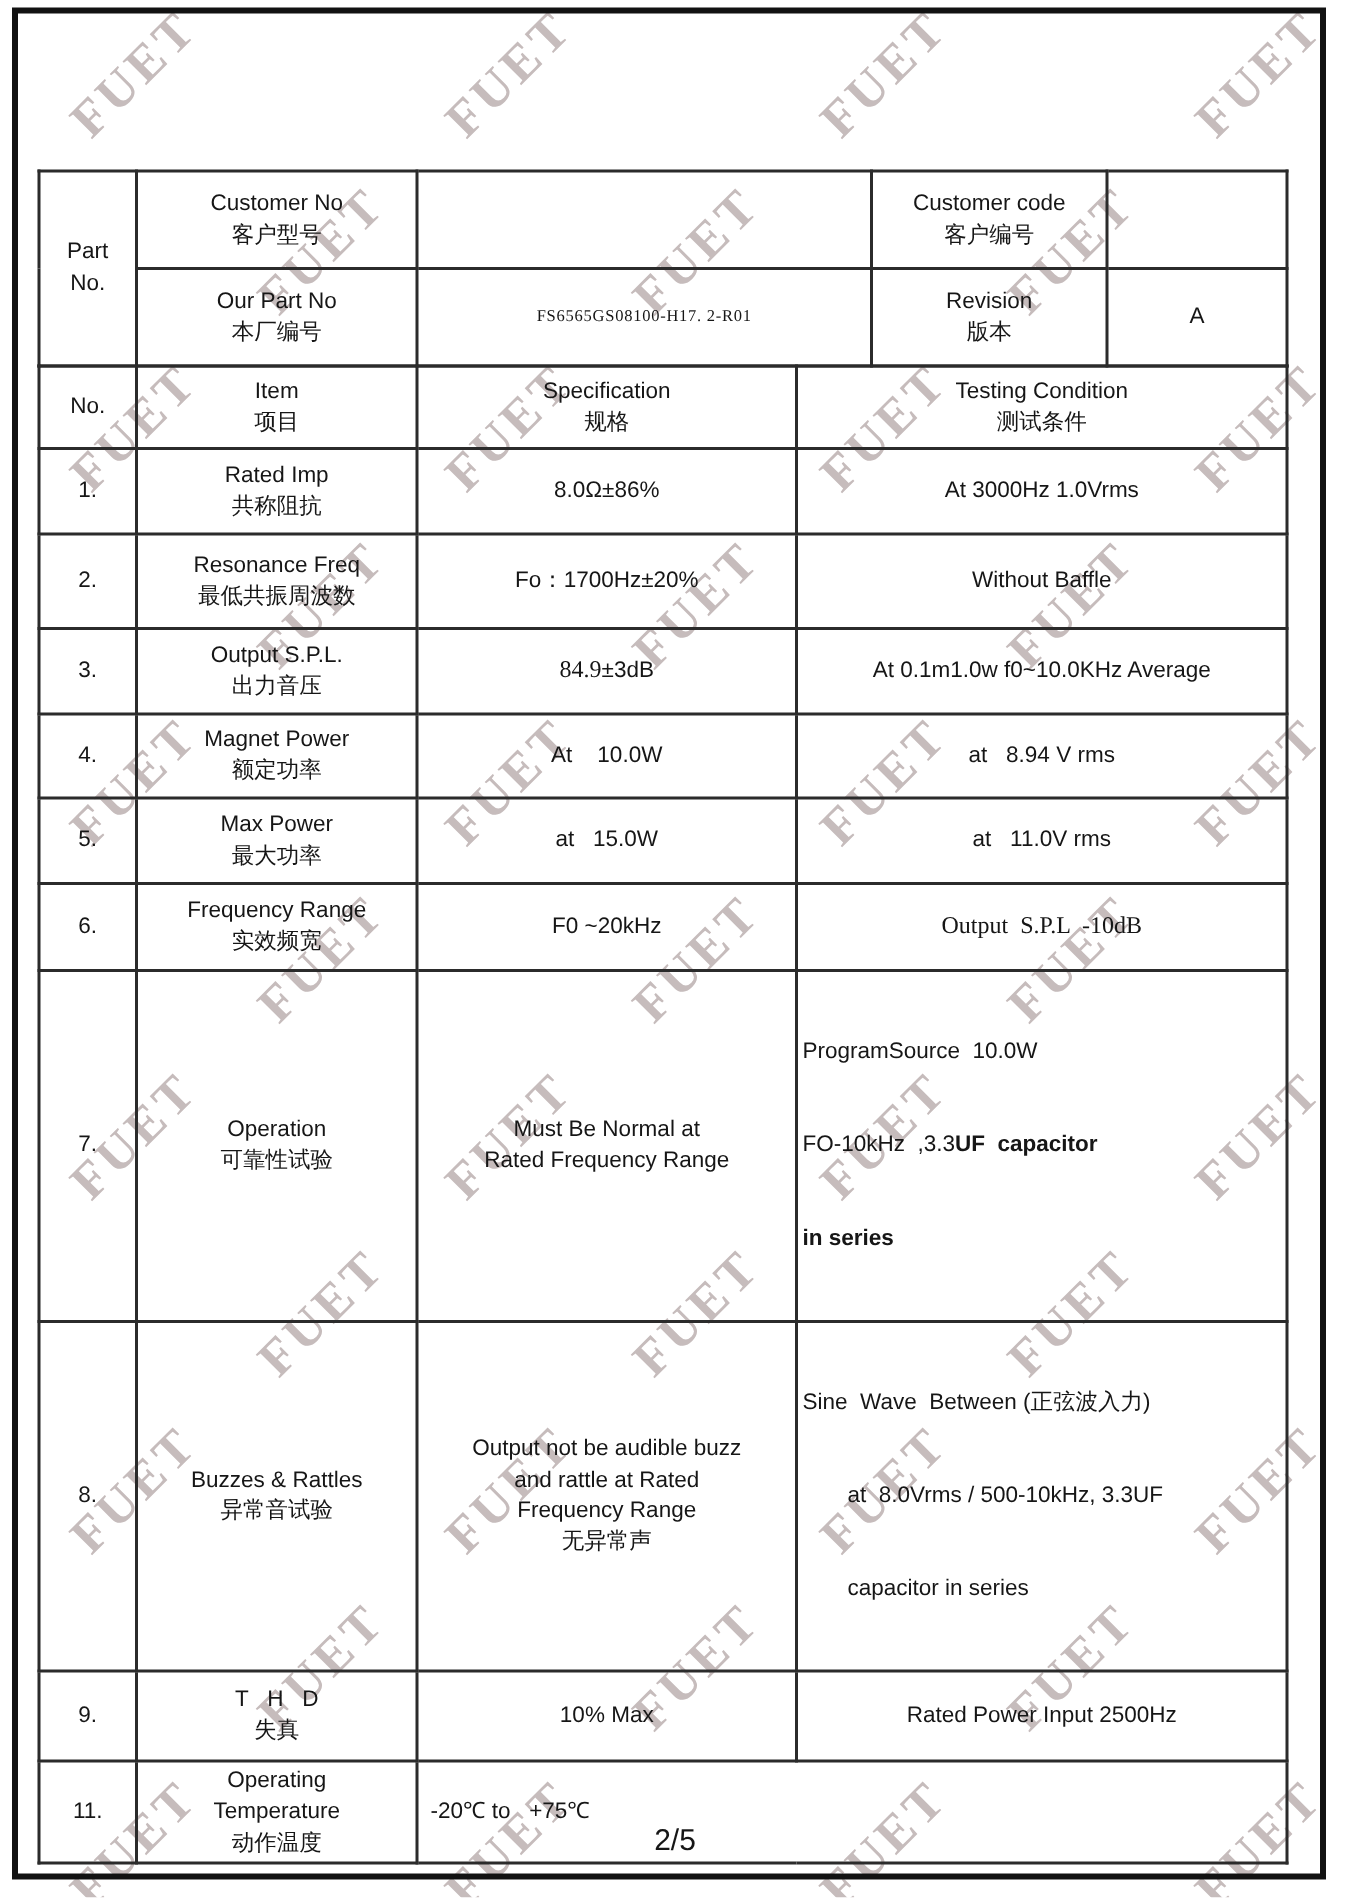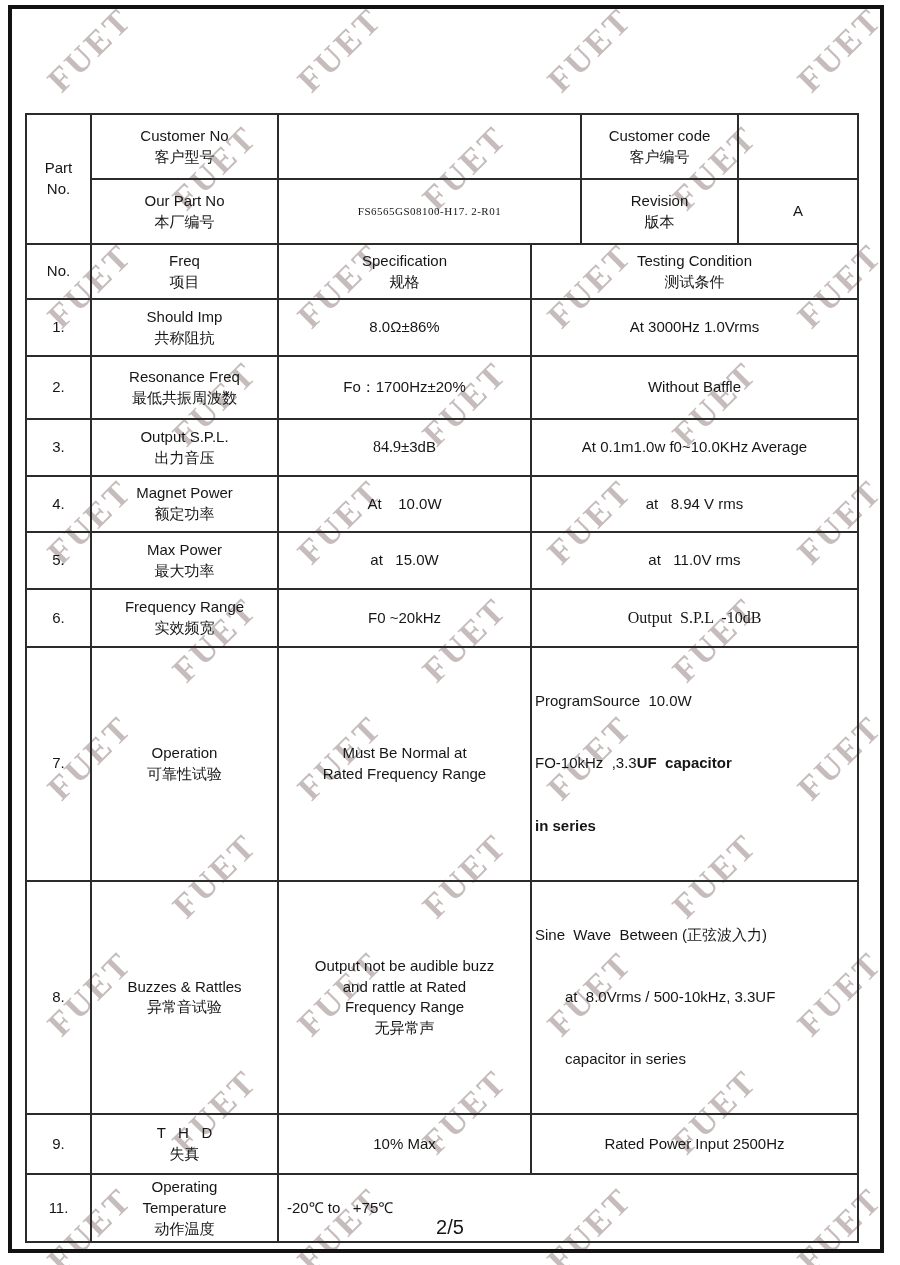--- a/index.html
+++ b/index.html
@@ -123,31 +123,31 @@
     <colgroup>
         <col style="width:65px">
         <col style="width:187px">
         <col style="width:253px">
         <col style="width:327px">
       </colgroup>
 
     <tbody>
         <tr style="height:55px">
       <td>No.</td>
-      <td>Freq
+      <td>Item
 项目</td>
       <td>Specification
 规格</td>
       <td>Testing Condition
 测试条件</td>
     </tr>
 
     <tr style="height:57px">
       <td>1.</td>
-      <td>Should Imp
+      <td>Rated Imp
 共称阻抗</td>
       <td>8.0Ω±86%</td>
       <td>At 3000Hz 1.0Vrms</td>
     </tr>
 
     <tr style="height:63px">
       <td>2.</td>
       <td>Resonance Freq
 最低共振周波数</td>
       <td>Fo：1700Hz±20%</td>

